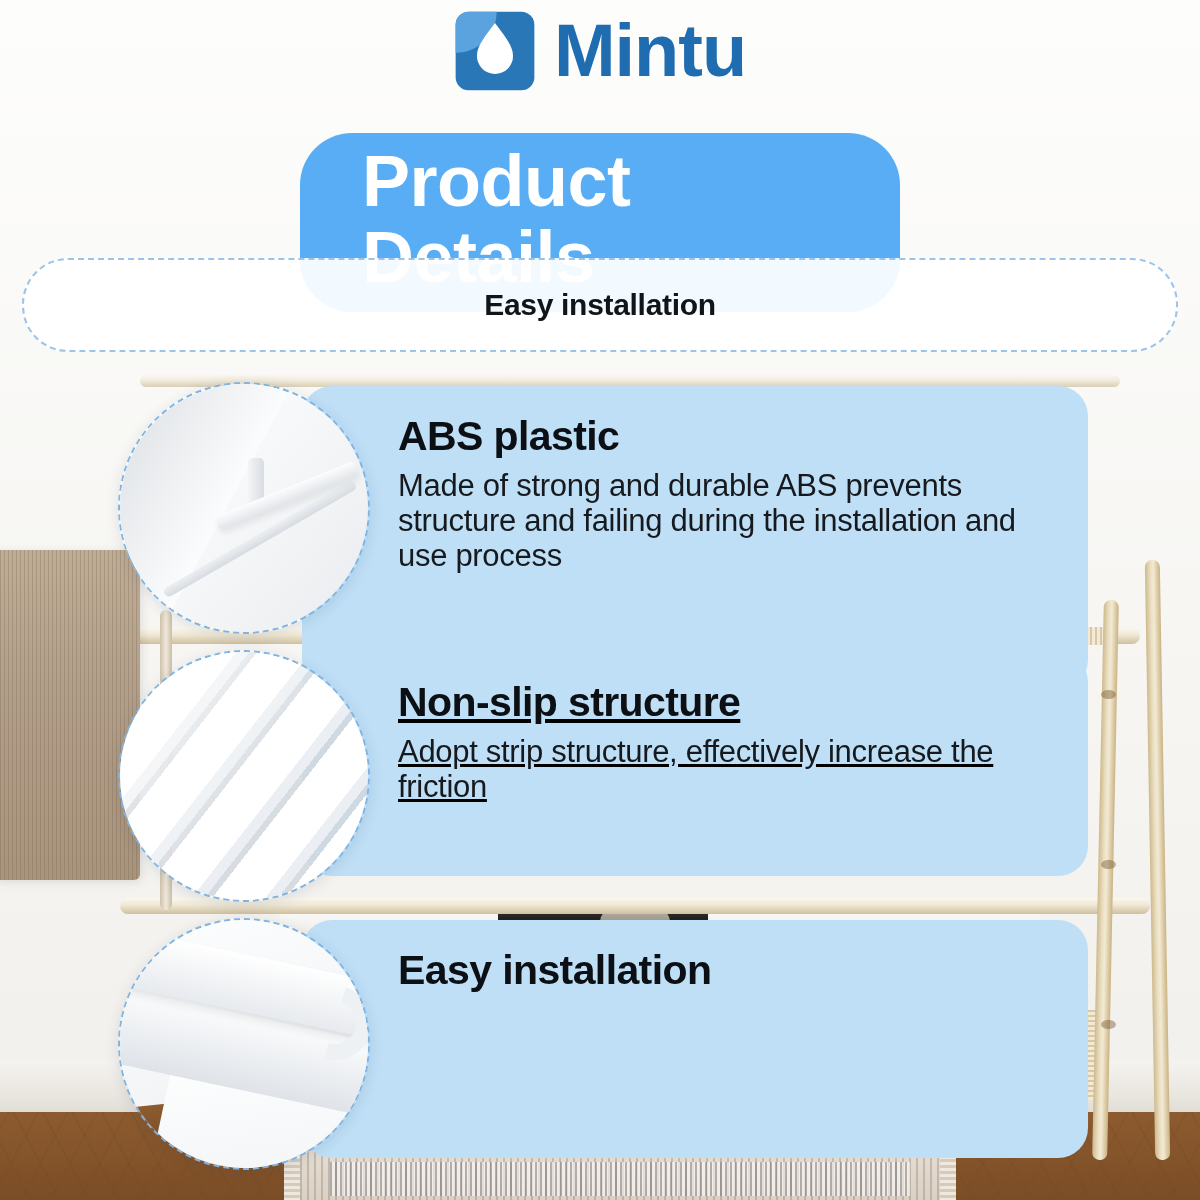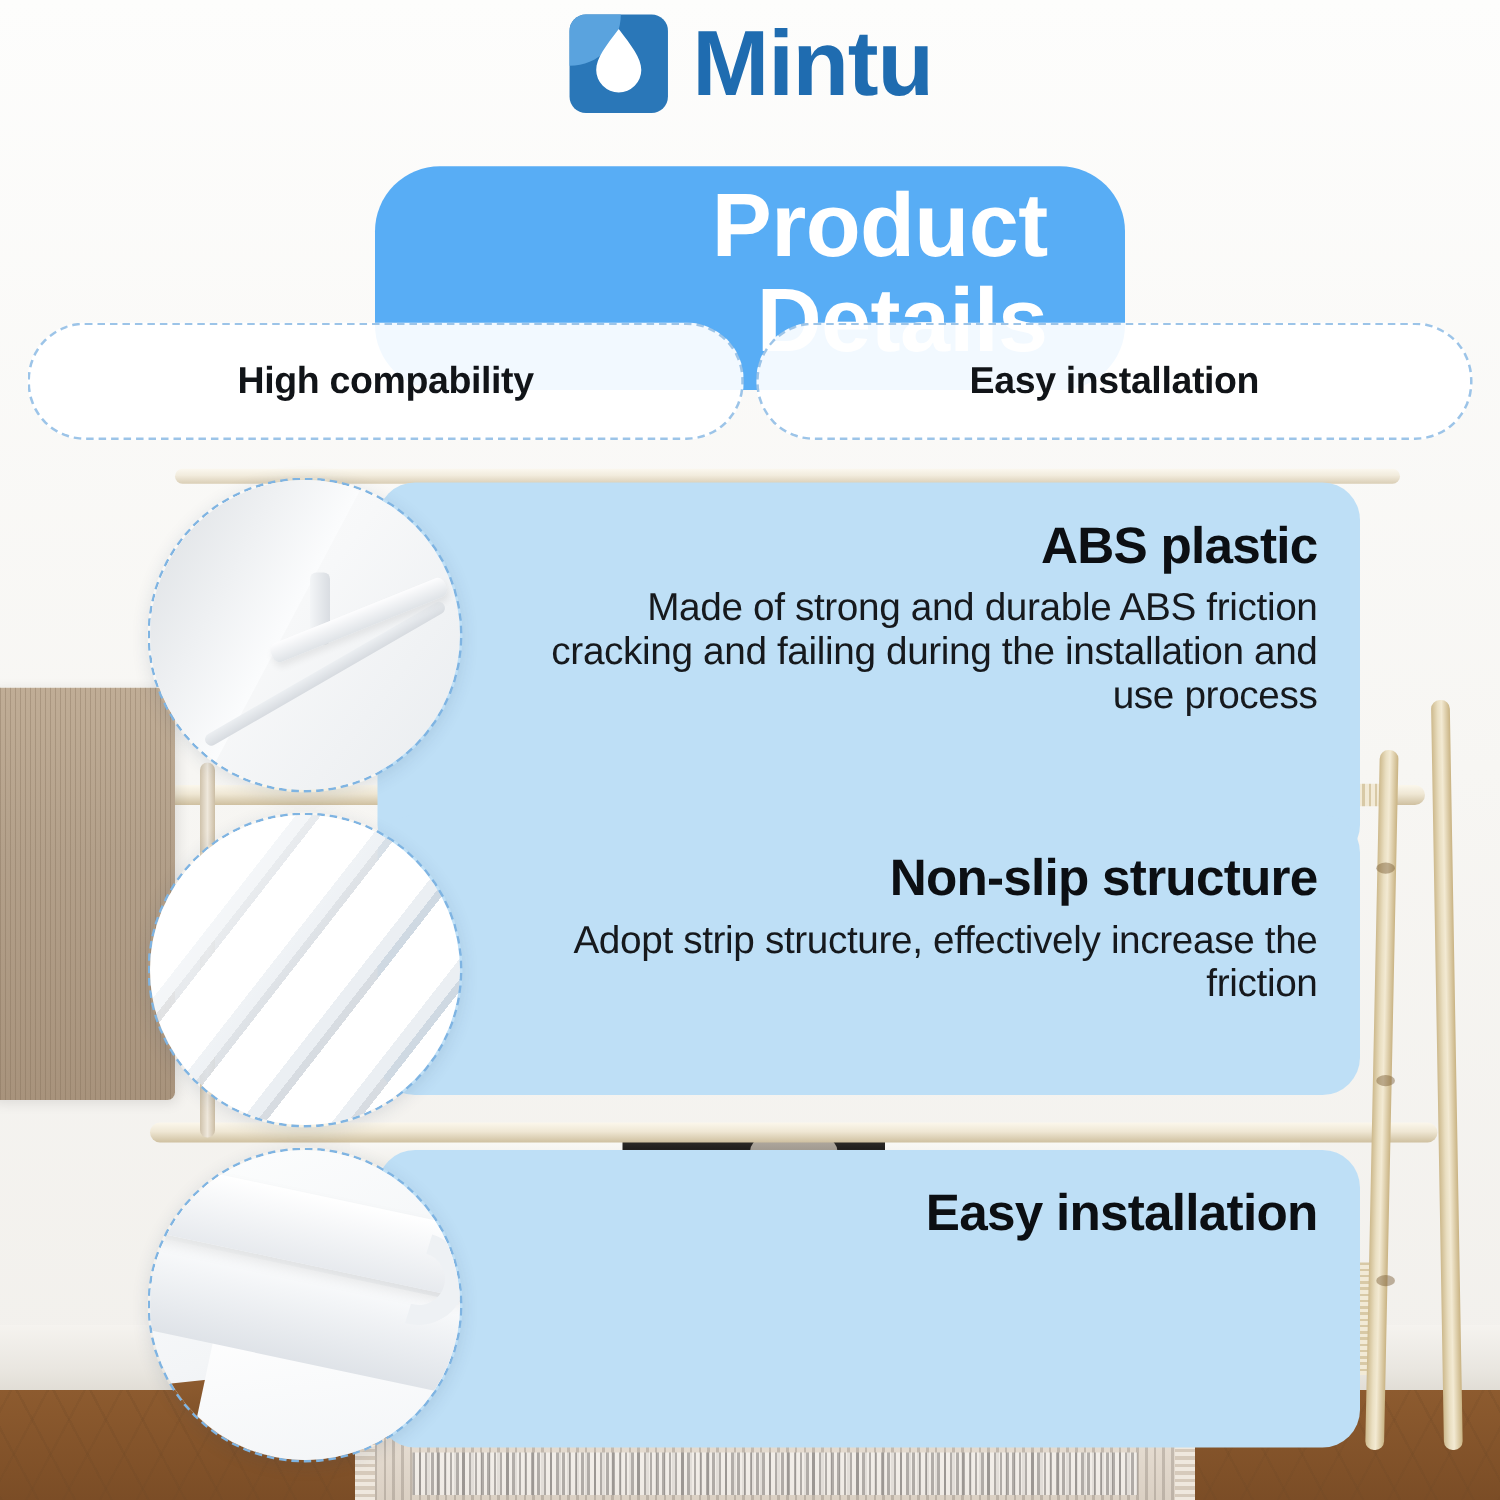--- a/index.html
+++ b/index.html
@@ -91,21 +91,21 @@
   .pet-light{
     position:absolute; left:600px; top:903px; width:70px; height:36px;
     background:linear-gradient(180deg,#cfc8bd,#8d857a); border-radius:50% 50% 0 0; opacity:.9;
   }
   .shelf-white{
     position:absolute; left:280px; top:905px; width:760px; height:28px;
     background:linear-gradient(180deg,#fdfdfc,#f0eee9);
   }
 
   
-  #fg{ position:absolute; inset:0; z-index:5;text-align:right; }
+  #fg{ position:absolute; inset:0; z-index:5; }
 
   
   .logo-row{
     position:absolute; left:0; right:0; top:10px;
     display:flex; align-items:center; justify-content:center; gap:18px;
   }
   .logo-mark{ width:82px; height:82px; }
   .logo-text{
     font-size:74px; font-weight:bold; color:#1f6cb0; letter-spacing:-1px;
     line-height:1;
@@ -137,21 +137,21 @@
     font-size:30px; font-weight:bold; color:#111418; letter-spacing:-.3px;
   }
 
   
   .card{
     position:absolute; left:302px; width:786px;
     background:#BEDFF6; border-radius:30px;
     padding:28px 34px 26px 96px;
   }
   .card.c1{ top:386px; height:304px; }
-  .card.c2{ top:652px; height:224px; }
+  .card.c2{ top:652px; height:224px;text-decoration:underline; }
   .card.c3{ top:920px; height:238px; }
   .card h3{
     font-size:41px; font-weight:bold; color:#0c0f13; letter-spacing:-.6px;
     line-height:1.1; margin-bottom:10px;
   }
   .card p{
     font-size:31px; color:#16191d; line-height:1.12; letter-spacing:-.3px;
   }
 
   
@@ -272,30 +272,27 @@
     </svg>
     <div class="logo-text">Mintu</div>
   </div>
 
   <div class="title-pill">
     <span>Product Details</span>
   </div>
 
   <div class="tags">
     <div class="tag">
-      <span>High compability</span>
-    </div>
-    <div class="tag">
       <span>Easy installation</span>
     </div>
   </div>
 
   <div class="card c1">
     <h3>ABS plastic</h3>
-    <p>Made of strong and durable ABS friction cracking and failing during the installation and use process</p>
+    <p>Made of strong and durable ABS prevents structure and failing during the installation and use process</p>
   </div>
   <div class="circle k1">
     <div class="shot s1">
       <div class="edge"></div>
         <div class="seam"></div>
       <div class="notch2"></div>
         <div class="notch"></div>
     </div>
   </div>
 

